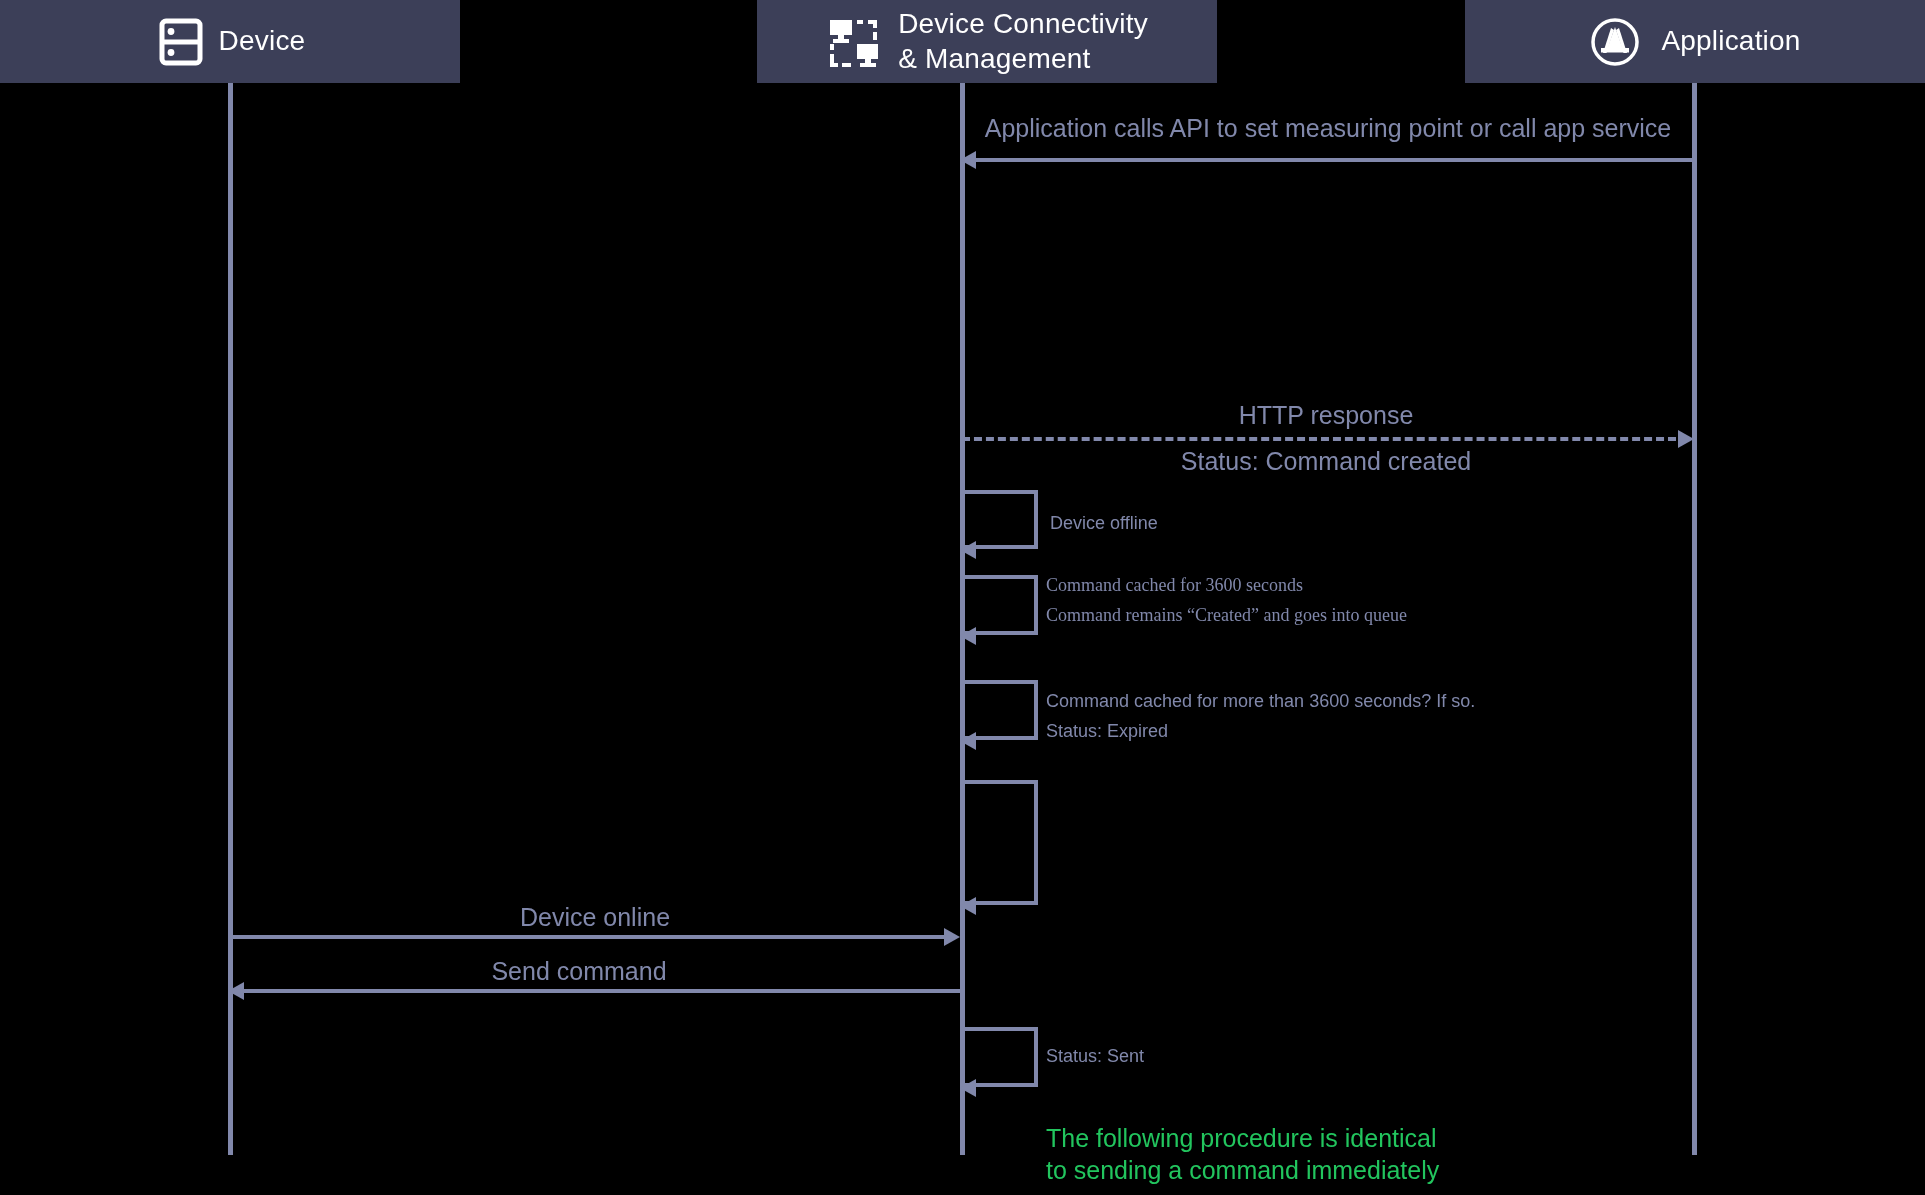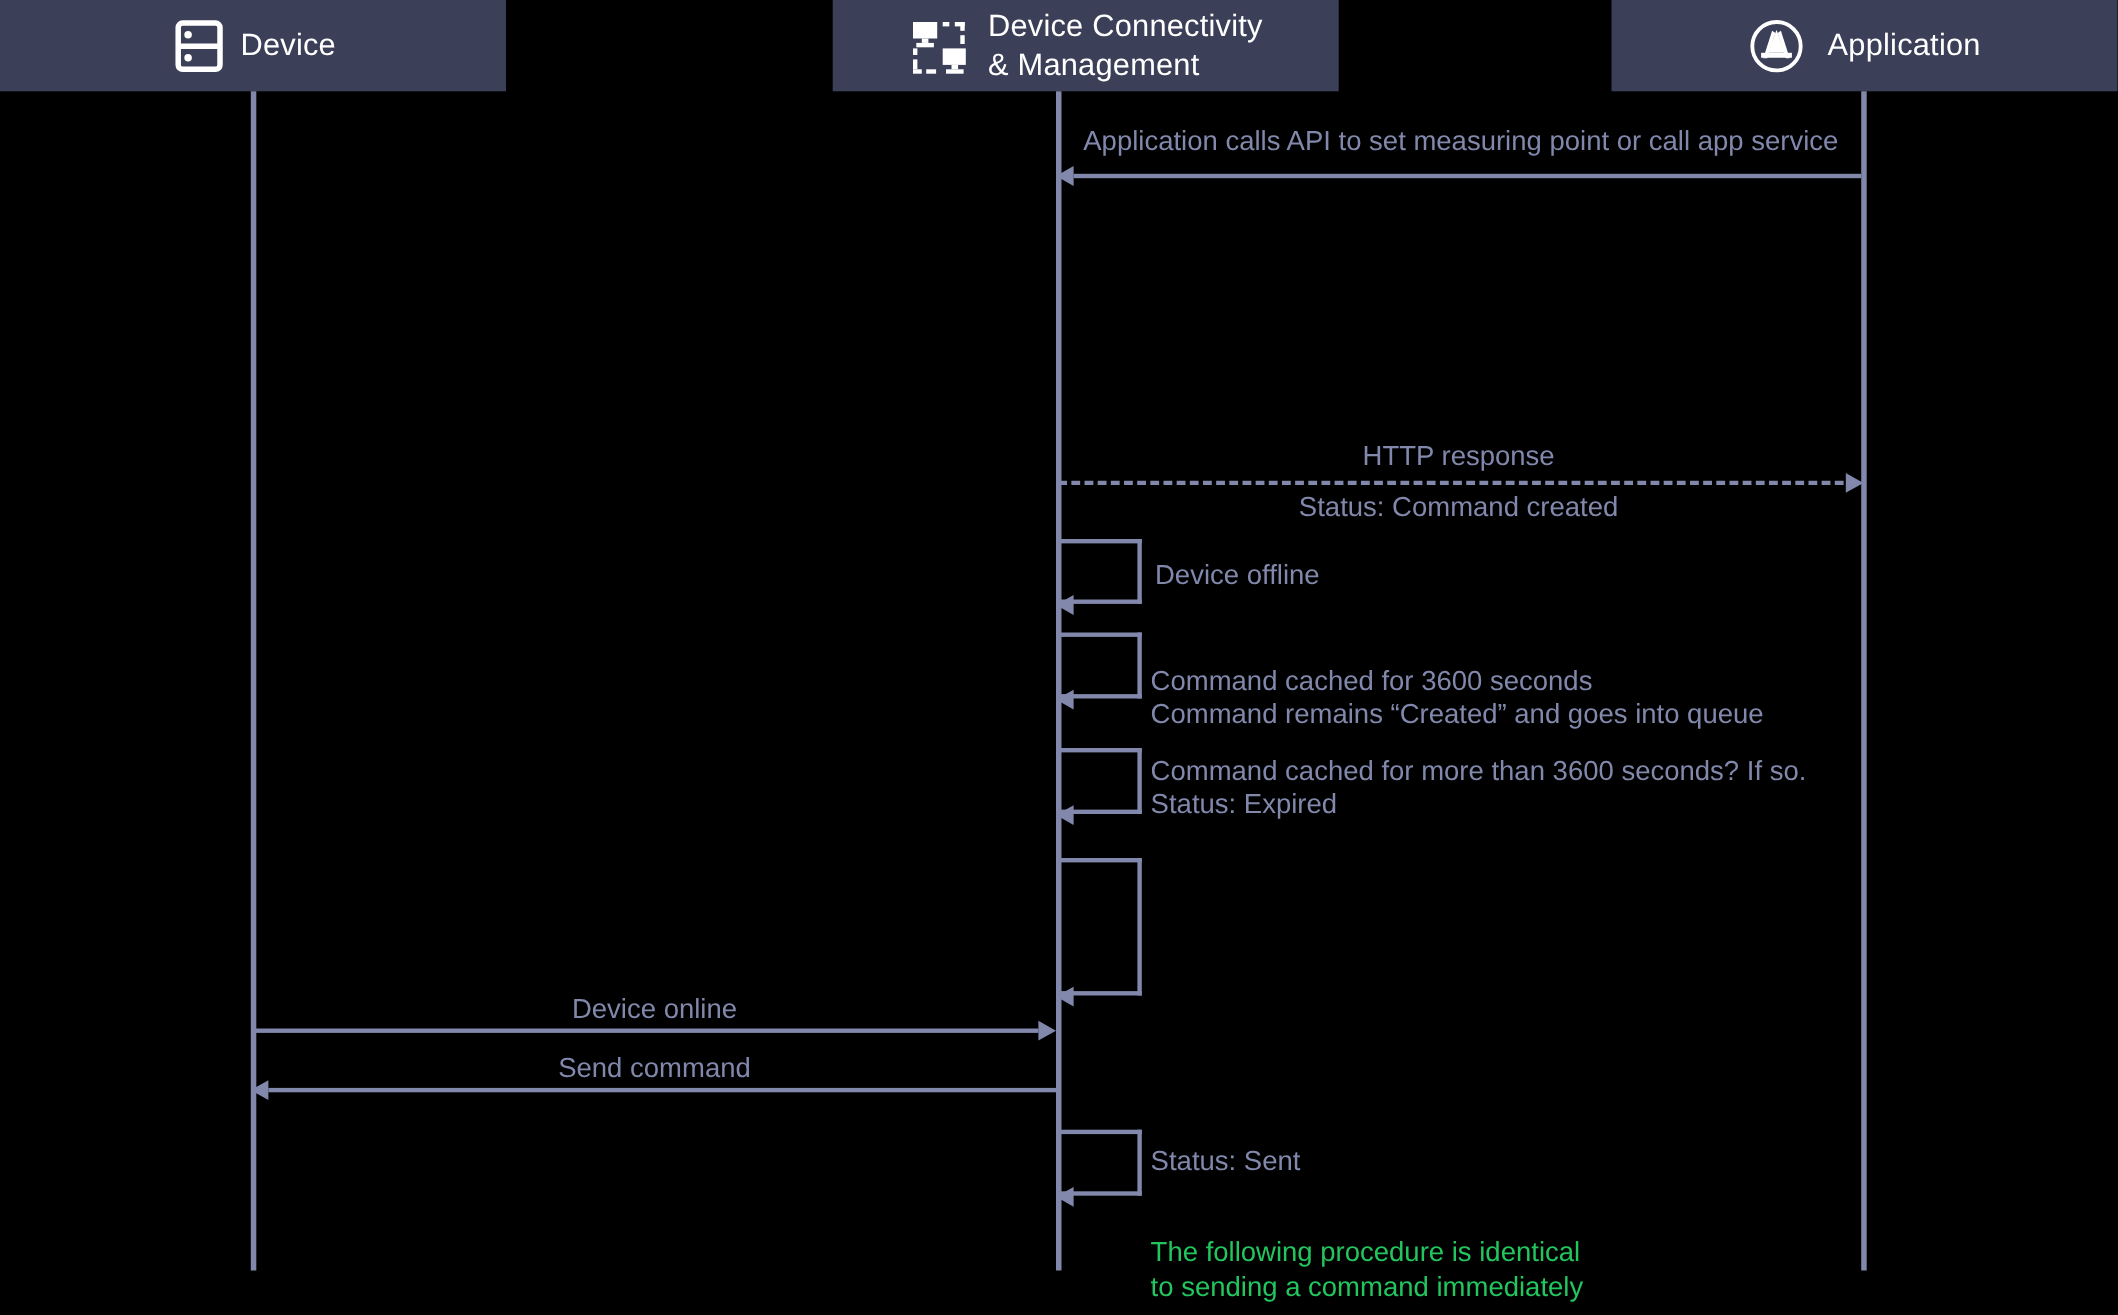--- a/index.html
+++ b/index.html
@@ -94,21 +94,21 @@
   
   .selfloop {
     position: absolute;
     box-sizing: border-box;
     border: 4px solid #8188ab;
     border-left: none;
   }
   .selfloop-note {
     position: absolute;
     color: #8188ab;
-    font-size: 25px;
+    font-size: 18px;
     line-height: 30px;
     white-space: pre-line;
   }
   .plain-note {
     position: absolute;
     color: #22c55e;
     font-size: 25px;
     line-height: 32px;
     white-space: pre-line;
   }
@@ -174,36 +174,36 @@
   <div class="msg-line dashed" style="left:962px; top:437px; width:714px;"></div>
   <div class="arrow-head right" style="left:1678px; top:430px;"></div>
   <div class="msg-label center" style="left:960px; top:446px; width:732px;">Status: Command created</div>
 
   <div class="selfloop" style="left:962px; top:490px; width:76px; height:59px;"></div>
   <div class="arrow-head left" style="left:960px; top:541px;"></div>
   <div class="selfloop-note" style="left:1050px; top:508px; width:760px;">Device offline</div>
 
   <div class="selfloop" style="left:962px; top:575px; width:76px; height:60px;"></div>
   <div class="arrow-head left" style="left:960px; top:627px;"></div>
-  <div class="selfloop-note" style="left:1046px; top:604px; width:840px;">Command cached for 3600 seconds
+  <div class="selfloop-note" style="left:1046px; top:570px; width:840px;font-family:Liberation Serif, serif;">Command cached for 3600 seconds
 Command remains “Created” and goes into queue</div>
 
   <div class="selfloop" style="left:962px; top:680px; width:76px; height:60px;"></div>
   <div class="arrow-head left" style="left:960px; top:732px;"></div>
   <div class="selfloop-note" style="left:1046px; top:686px; width:850px;">Command cached for more than 3600 seconds? If so.
 Status: Expired</div>
 
   <div class="selfloop" style="left:962px; top:780px; width:76px; height:125px;"></div>
   <div class="arrow-head left" style="left:960px; top:897px;"></div>
 
   <div class="msg-label center" style="left:230px; top:902px; width:730px;">Device online</div>
   <div class="msg-line" style="left:230px; top:935px; width:714px;"></div>
   <div class="arrow-head right" style="left:944px; top:928px;"></div>
 
-  <div class="msg-label center" style="left:230px; top:956px; width:730px;">Send command</div>
+  <div class="msg-label center" style="left:214px; top:956px; width:730px;">Send command</div>
   <div class="msg-line" style="left:244px; top:989px; width:716px;"></div>
   <div class="arrow-head left" style="left:228px; top:982px;"></div>
 
   <div class="selfloop" style="left:962px; top:1027px; width:76px; height:60px;"></div>
   <div class="arrow-head left" style="left:960px; top:1079px;"></div>
   <div class="selfloop-note" style="left:1046px; top:1041px; width:700px;">Status: Sent</div>
 
   <div class="plain-note" style="left:1046px; top:1122px; width:700px;">The following procedure is identical
 to sending a command immediately</div>
 

